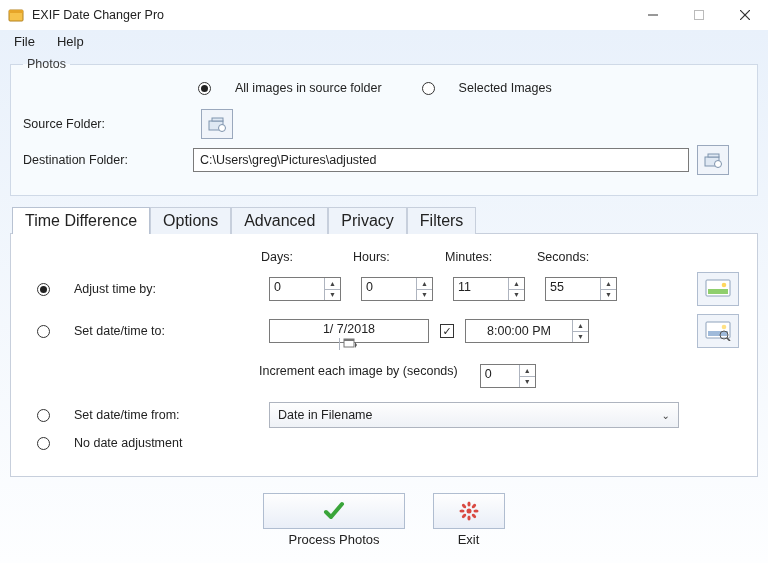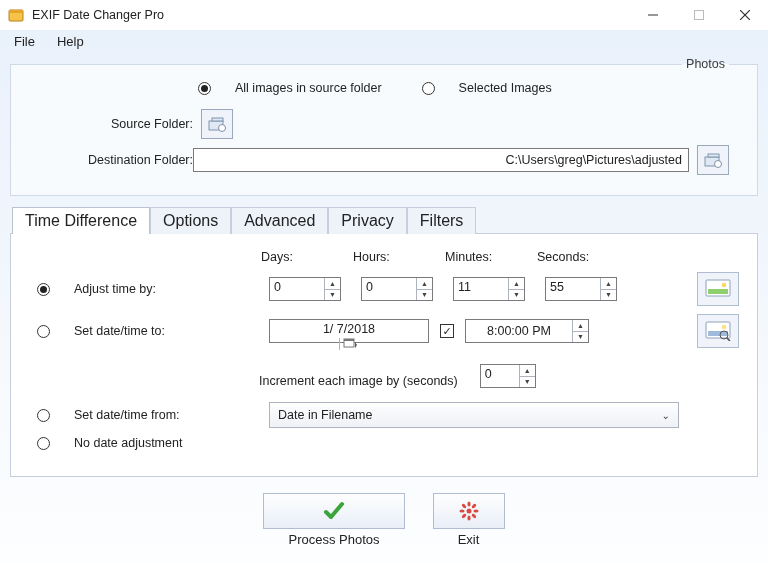--- a/index.html
+++ b/index.html
@@ -43,21 +43,20 @@
     gap:22px;
     padding:4px 14px 6px 14px;
     font-size:13px;
   }
   .menubar .menu-item {}
   fieldset.photos {
     border:1px solid #cfd9e7;
     margin:2px 10px 10px 10px;
     padding:10px 28px 14px 12px;
     background:#f7fbfe;
-    text-align:right;
   }
   fieldset.photos legend {
     padding:0 4px;
     color:#3a3a3a;
     font-size:12.5px;
   }
   .radio-row {
     display:flex;
     gap:40px;
     padding-left:175px;
@@ -204,21 +203,21 @@
     border-left:1px solid #aeb4bf;
     display:flex; flex-direction:column;
     height:100%;
   }
   .timebox .arrows div {
     flex:1; display:flex; align-items:center; justify-content:center;
     font-size:7px; color:#444; line-height:1;
   }
   .timebox .arrows div:first-child { border-bottom:1px solid #aeb4bf; }
   .increment-row {
-    display:flex; align-items:flex-end;
+    display:flex; align-items:flex-start;
     margin-left:230px;
     margin-top:16px;
   }
   .increment-row .lbl { margin-right:22px; }
   .combo {
     display:flex;
     align-items:center;
     height:26px;
     border:1px solid #aeb4bf;
     background:linear-gradient(#fefefe,#eef1f6);

